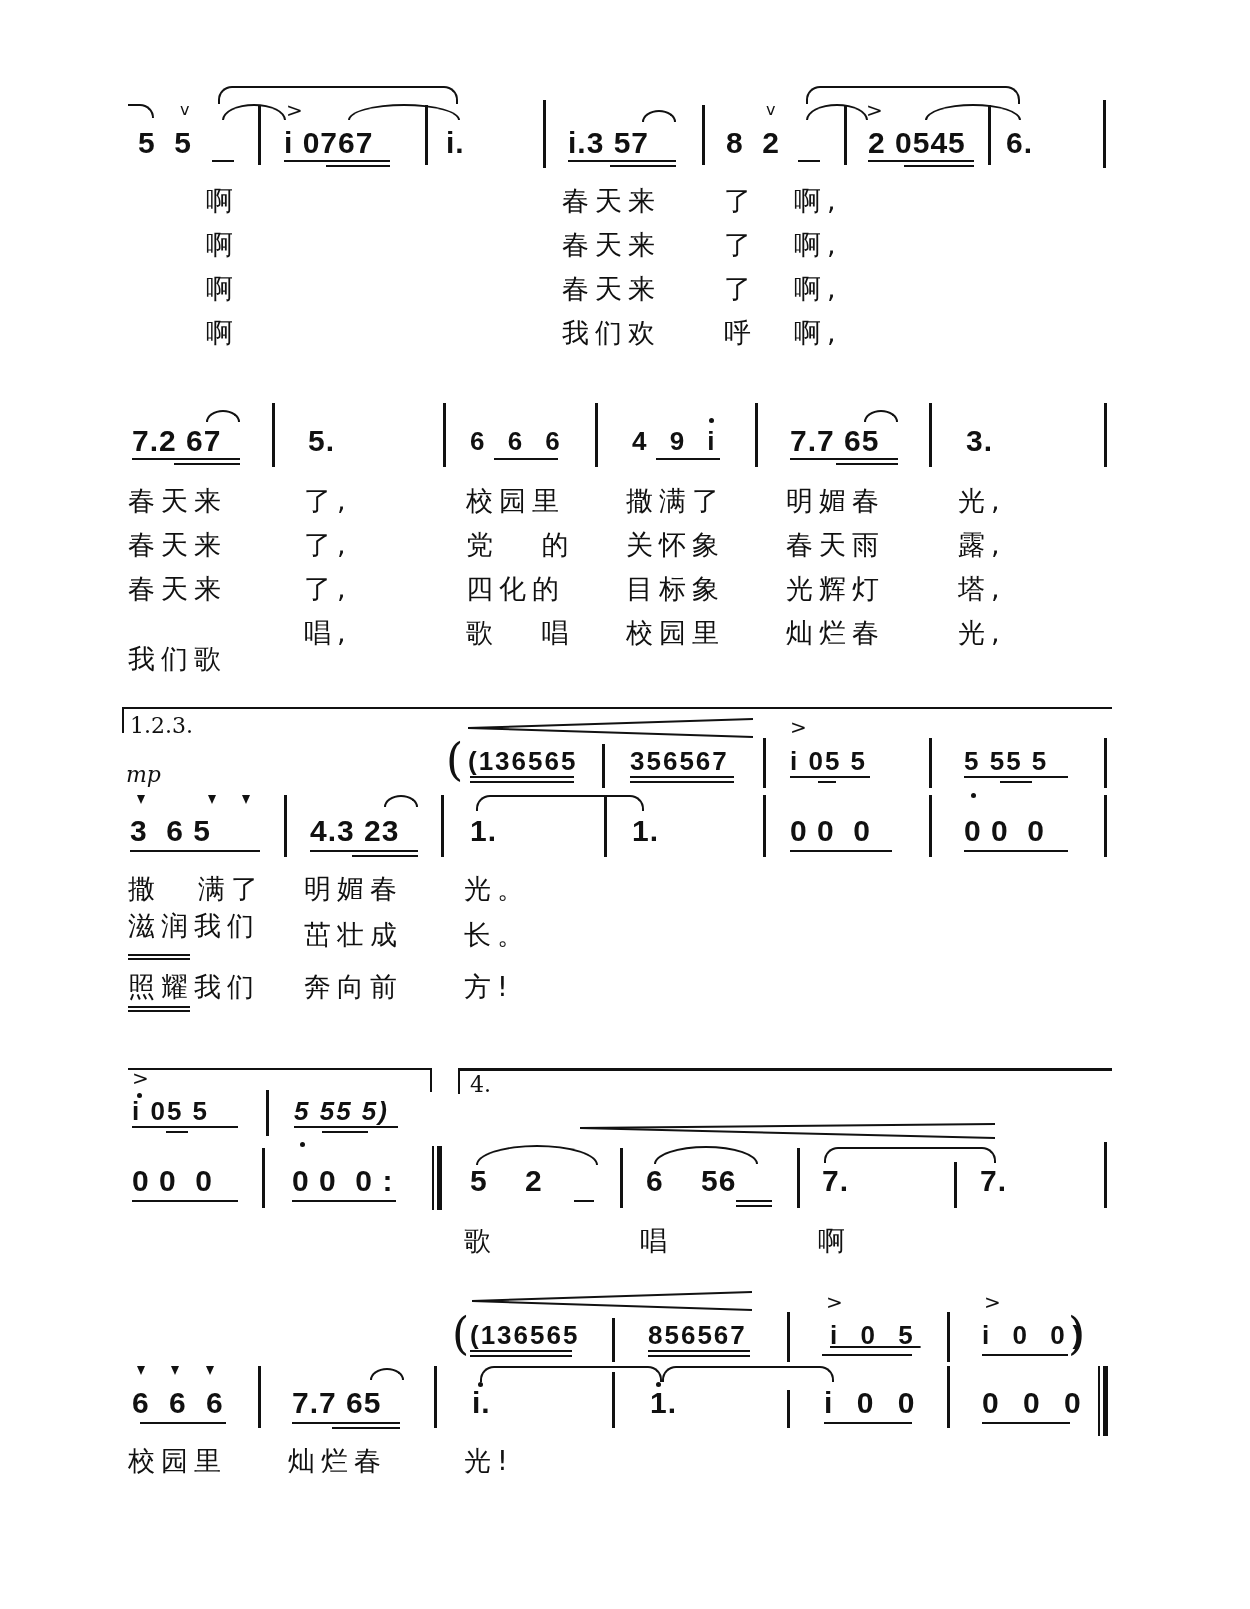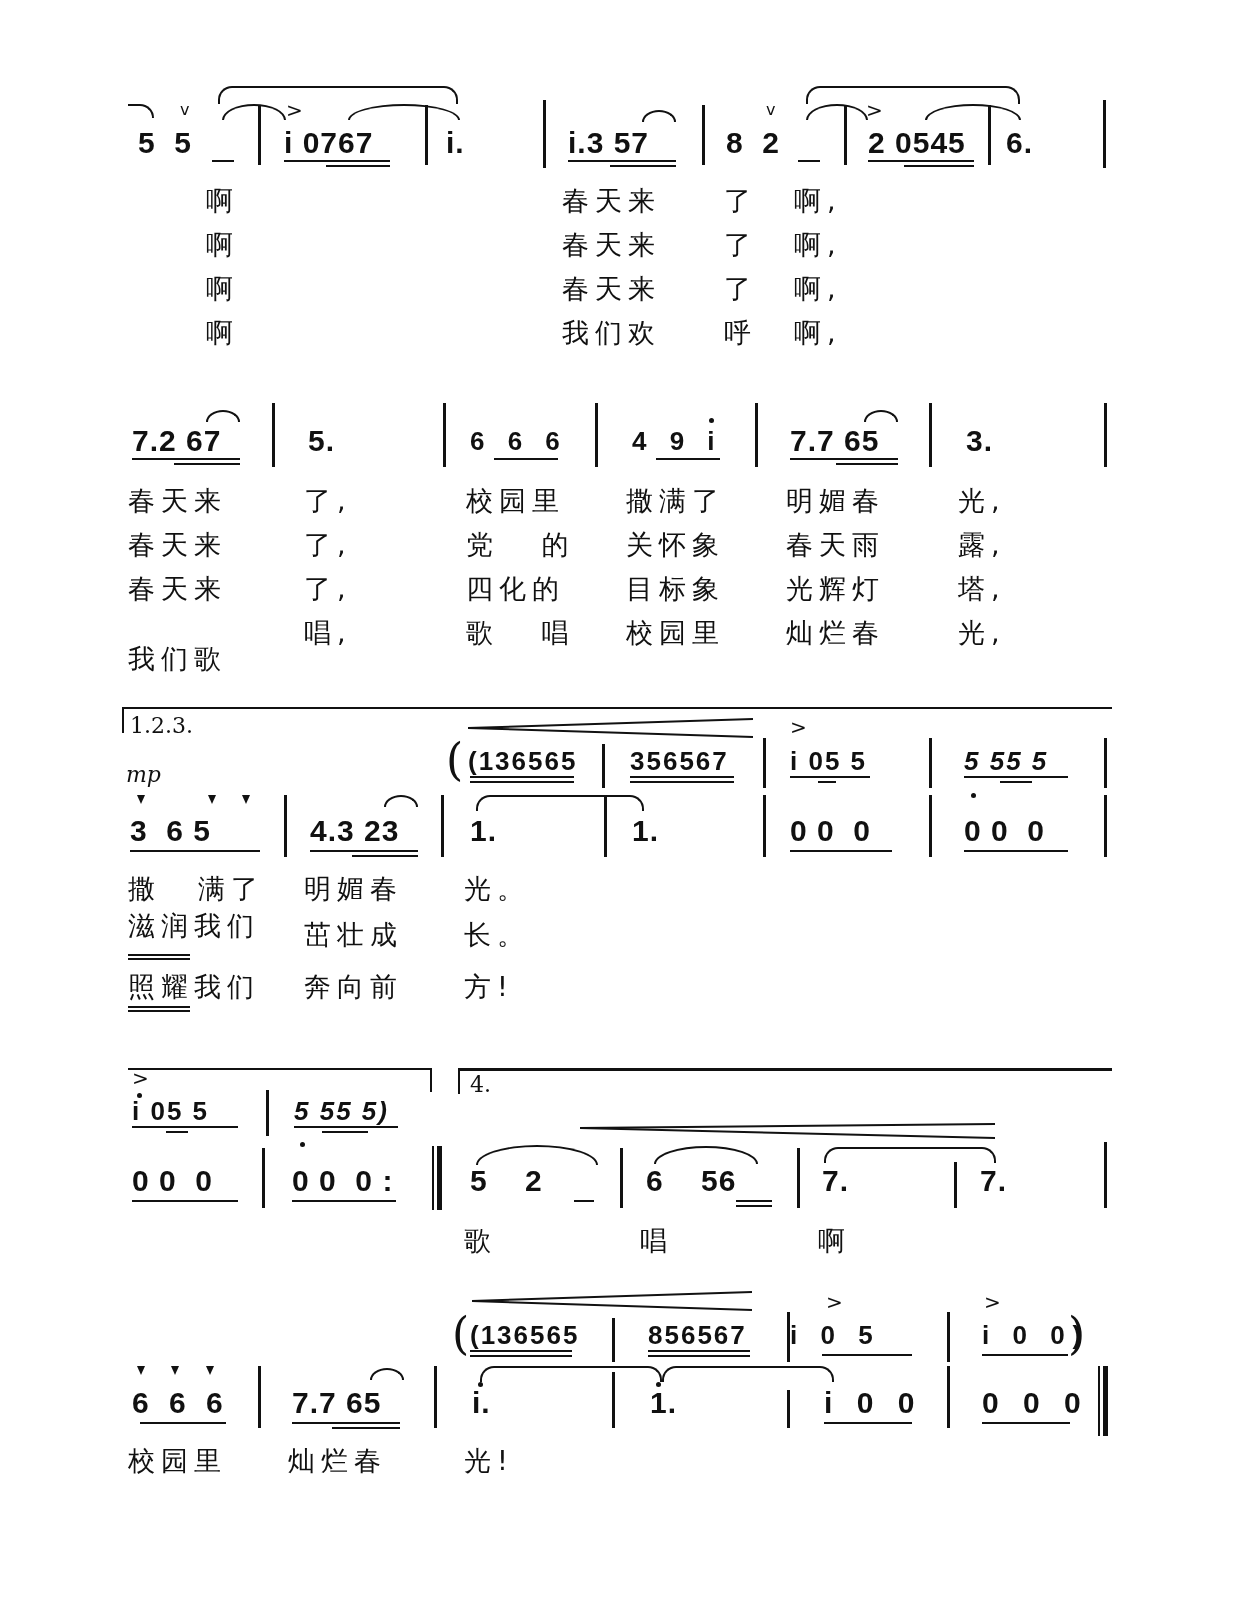--- a/index.html
+++ b/index.html
@@ -156,21 +156,21 @@
   <div class="ul" style="left:470px;top:781px;width:104px;"></div>
   <div class="bar" style="left:602px;top:744px;height:44px;"></div>
   <span class="n sm" style="left:630px;top:744px;">356567</span>
   <div class="ul" style="left:630px;top:776px;width:104px;"></div>
   <div class="ul" style="left:630px;top:781px;width:104px;"></div>
   <div class="bar" style="left:763px;top:738px;height:50px;"></div>
   <span class="n sm" style="left:790px;top:744px;">i 05 5</span>
   <div class="ul" style="left:790px;top:776px;width:80px;"></div>
   <div class="ul" style="left:818px;top:781px;width:18px;"></div>
   <div class="bar" style="left:929px;top:738px;height:50px;"></div>
-  <span class="n sm" style="left:964px;top:744px;font-style:italic;">5 55 5</span>
+  <span class="n sm" style="left:964px;top:744px;">5 55 5</span>
   <div class="ul" style="left:964px;top:776px;width:104px;"></div>
   <div class="ul" style="left:1000px;top:781px;width:32px;"></div>
   <div class="bar" style="left:1104px;top:738px;height:50px;"></div>
 
   <div class="stac" style="left:137px;top:795px;"></div>
   <div class="stac" style="left:208px;top:795px;"></div>
   <div class="stac" style="left:242px;top:795px;"></div>
   <span class="n" style="left:130px;top:814px;">3  6 5</span>
   <div class="ul" style="left:130px;top:850px;width:130px;"></div>
   <div class="bar" style="left:284px;top:795px;height:62px;"></div>
@@ -272,21 +272,21 @@
 
   <span class="paren" style="left:452px;top:1312px;">(</span>
   <span class="n sm" style="left:470px;top:1318px;">(136565</span>
   <div class="ul" style="left:470px;top:1350px;width:102px;"></div>
   <div class="ul" style="left:470px;top:1355px;width:102px;"></div>
   <div class="bar" style="left:612px;top:1318px;height:44px;"></div>
   <span class="n sm" style="left:648px;top:1318px;">856567</span>
   <div class="ul" style="left:648px;top:1350px;width:102px;"></div>
   <div class="ul" style="left:648px;top:1355px;width:102px;"></div>
   <div class="bar" style="left:787px;top:1312px;height:50px;"></div>
-  <span class="n sm" style="left:790px;top:1318px;letter-spacing:8px;">i 0 5</span>
+  <span class="n sm" style="left:830px;top:1318px;letter-spacing:8px;text-decoration:underline;">i 0 5</span>
   <div class="ul" style="left:822px;top:1354px;width:90px;"></div>
   <div class="bar" style="left:947px;top:1312px;height:50px;"></div>
   <span class="n sm" style="left:982px;top:1318px;letter-spacing:8px;">i 0 0)</span>
   <div class="ul" style="left:982px;top:1354px;width:86px;"></div>
 
   <div class="stac" style="left:137px;top:1366px;"></div>
   <div class="stac" style="left:171px;top:1366px;"></div>
   <div class="stac" style="left:206px;top:1366px;"></div>
   <span class="n" style="left:132px;top:1386px;letter-spacing:6px;">6 6 6</span>
   <div class="ul" style="left:140px;top:1422px;width:86px;"></div>

